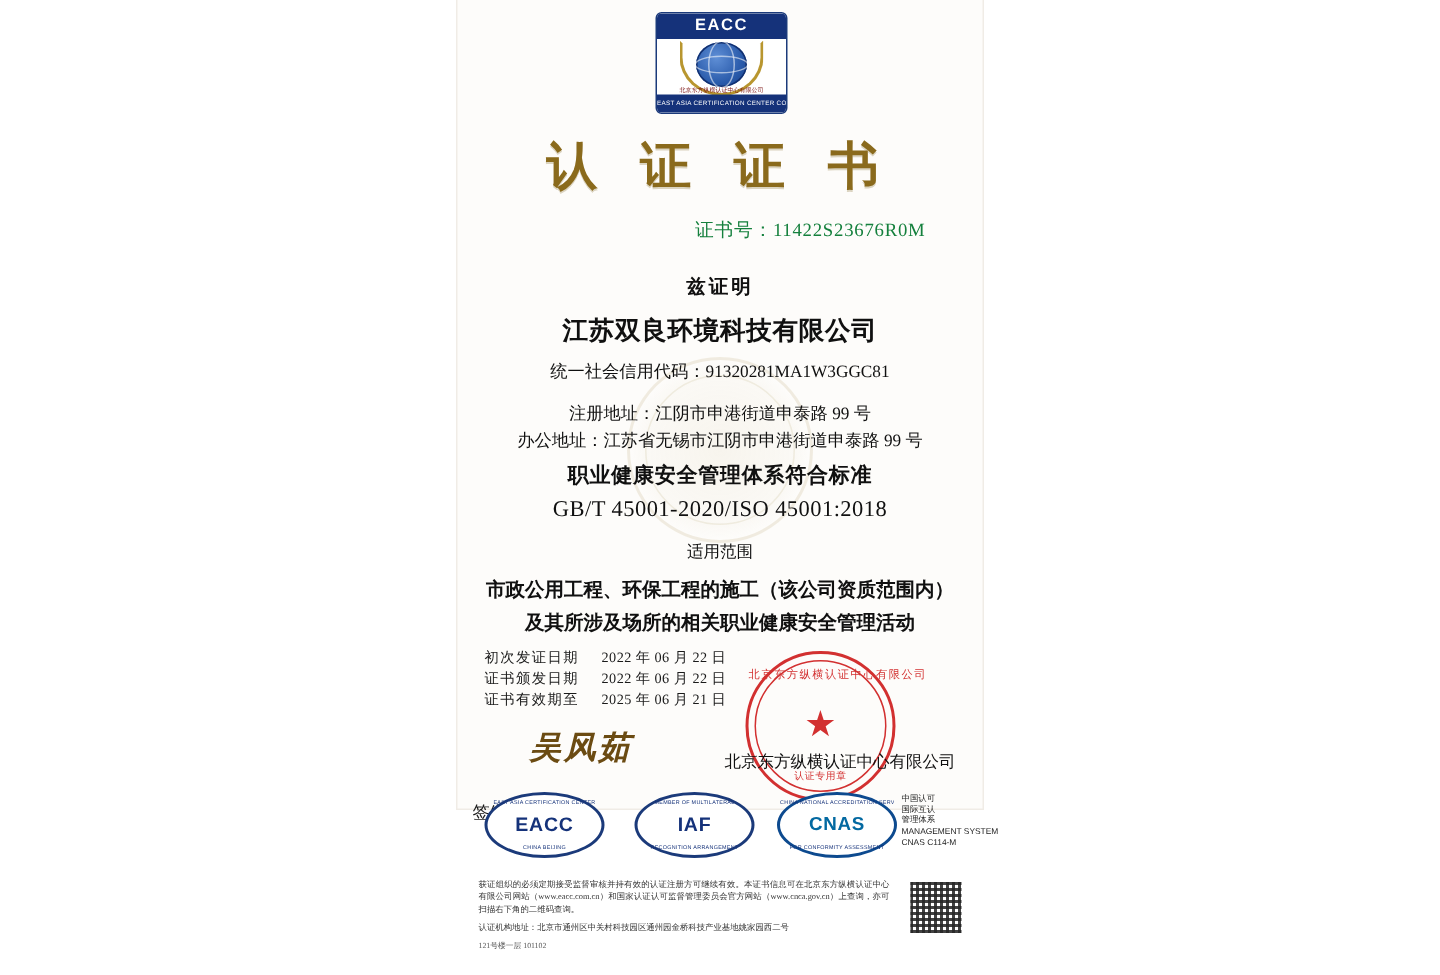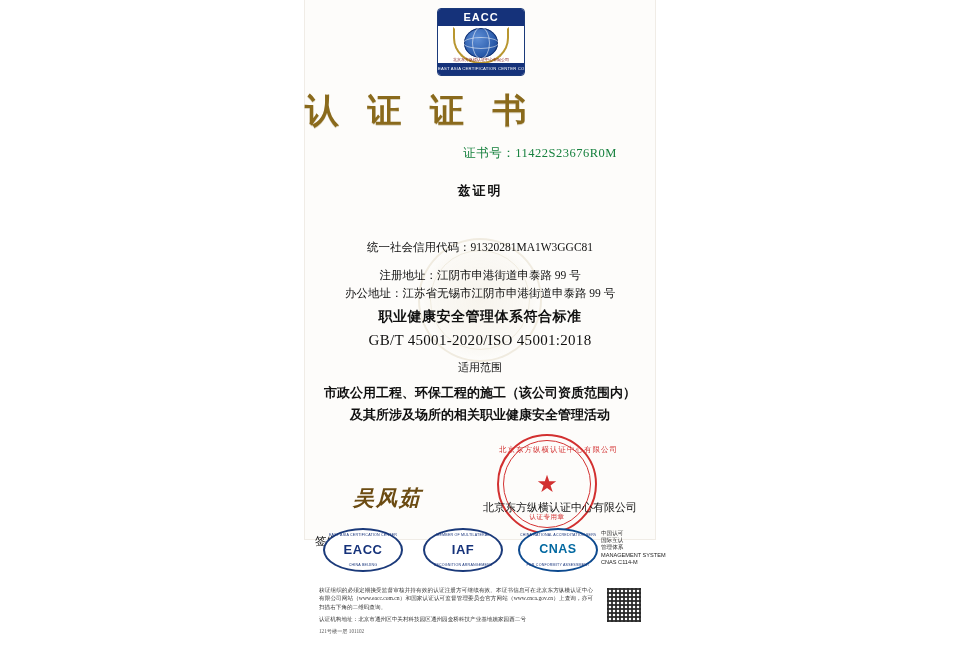--- a/index.html
+++ b/index.html
@@ -129,21 +129,21 @@
     line-height: 6px;
     white-space: nowrap;
     overflow: hidden;
   }
 
   
   .title {
     position: absolute;
     left: 0; right: 0;
     top: 88px;
-    text-align: left;
+    text-align: center;
     font-family: "Liberation Serif", serif;
     font-size: 34px;
     font-weight: bold;
     letter-spacing: 10px;
     color: #8a6a1c;
     text-shadow: 0 1px 0 rgba(120,90,20,0.25);
   }
   .cert-no {
     position: absolute;
     right: 38px;
@@ -361,29 +361,41 @@
       <div class="logo-sub">北京东方纵横认证中心有限公司</div>
       <div class="logo-ribbon">EAST ASIA CERTIFICATION CENTER CO.,LTD</div>
     </div>
   </div>
 
   <div class="title">认 证 证 书</div>
 
   <div class="cert-no">证书号：11422S23676R0M</div>
 
   <div class="center-line zizhengming">兹证明</div>
+  <div class="center-line company">江苏双良环境科技有限公司</div>
   <div class="center-line credit">统一社会信用代码：91320281MA1W3GGC81</div>
   <div class="center-line addr1">注册地址：江阴市申港街道申泰路 99 号</div>
   <div class="center-line addr2">办公地址：江苏省无锡市江阴市申港街道申泰路 99 号</div>
   <div class="center-line standard-name">职业健康安全管理体系符合标准</div>
   <div class="center-line standard-code">GB/T 45001-2020/ISO 45001:2018</div>
   <div class="center-line scope-label">适用范围</div>
   <div class="center-line scope1">市政公用工程、环保工程的施工（该公司资质范围内）</div>
   <div class="center-line scope2">及其所涉及场所的相关职业健康安全管理活动</div>
 
+  <div class="dates">
+    <div class="row">
+      <span class="lbl">初次发证日期</span><span class="val">2022 年 06 月 22 日</span>
+    </div>
+    <div class="row">
+      <span class="lbl">证书颁发日期</span><span class="val">2022 年 06 月 22 日</span>
+    </div>
+    <div class="row">
+      <span class="lbl">证书有效期至</span><span class="val">2025 年 06 月 21 日</span>
+    </div>
+  </div>
 
   <div class="sign-label">签发：</div>
   <div class="sign-name">吴风茹</div>
 
   <div class="seal">
     <div class="seal-inner"></div>
     <div class="seal-top">北京东方纵横认证中心有限公司</div>
     <div class="star">★</div>
     <div class="seal-bottom">认证专用章</div>
   </div>

